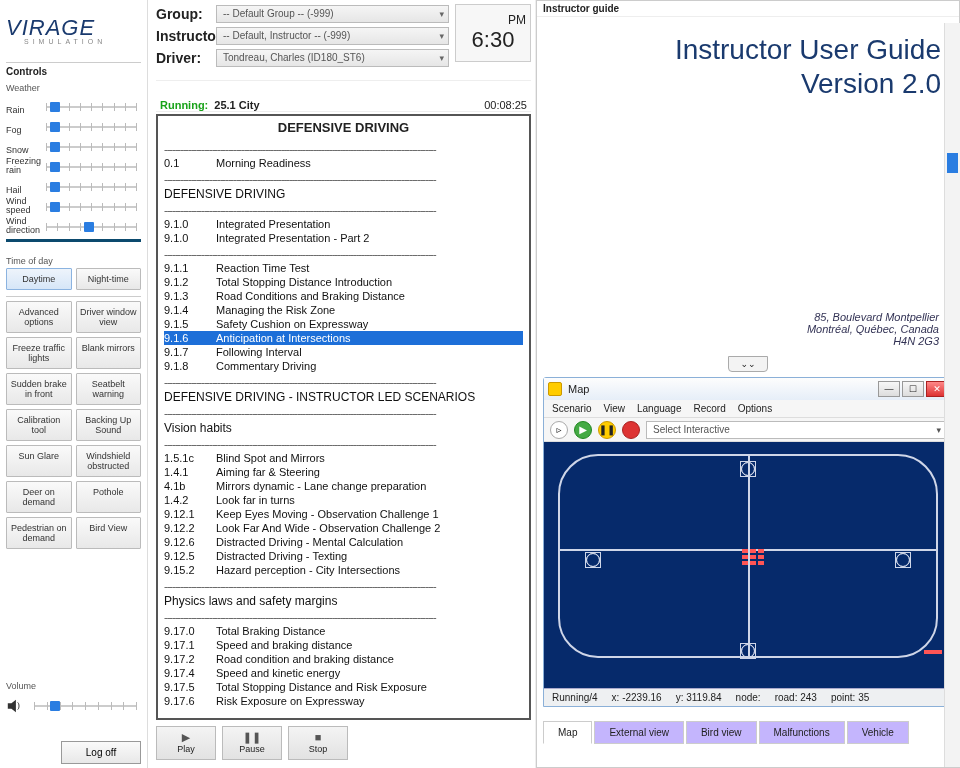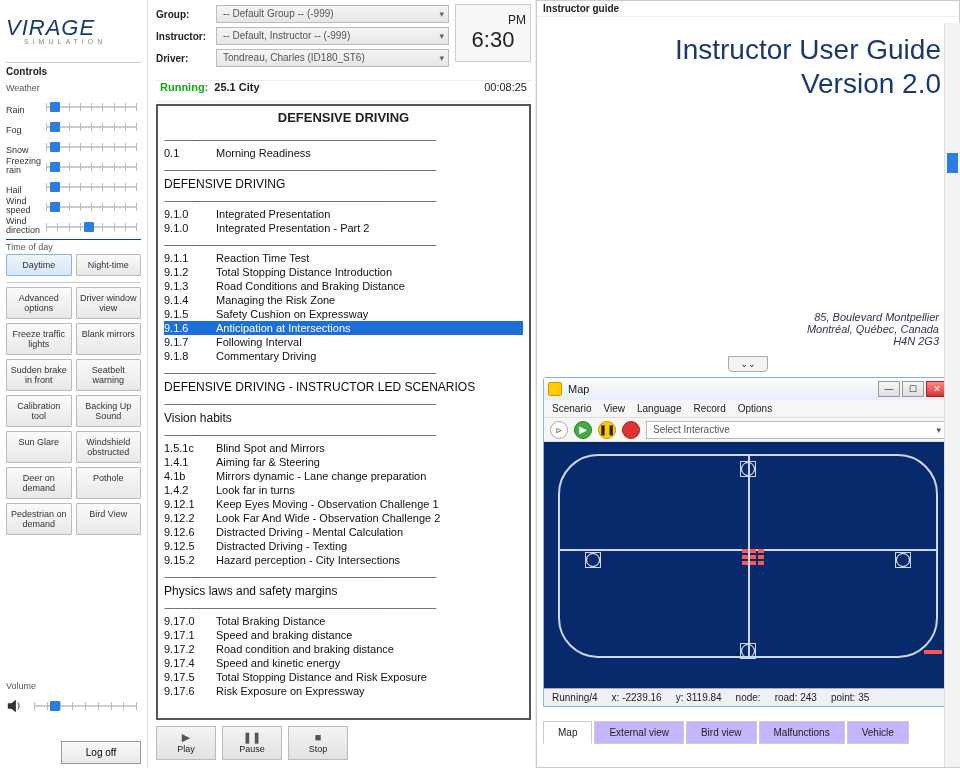--- a/index.html
+++ b/index.html
@@ -22,29 +22,29 @@
   .btnrow { display:flex; gap:4px; margin-bottom:4px; }
   .btn { flex:1; background:linear-gradient(#fafafa,#e8e8e8); border:1px solid #bbb; font-size:9px; padding:5px 2px; text-align:center; cursor:pointer; line-height:10px; border-radius:1px; color:#333;}
   .btn.sel { background:linear-gradient(#eef4fb,#d6e6f8); border-color:#8bb3e0; }
   .vol-row { display:flex; align-items:center; gap:6px; margin-top:4px;}
   .speaker { width:18px; height:18px; }
   .logoff-wrap { display:flex; justify-content:flex-end; margin-top:26px;}
   .logoff { width:80px; padding:5px 8px; background:linear-gradient(#fafafa,#e8e8e8); border:1px solid #999; font-size:10px; cursor:pointer;}
   
   .midcol { width: 388px; display:flex; flex-direction:column; padding:4px 4px 8px 8px; border-right:1px solid #eee;}
   .selrow { display:flex; align-items:center; height:20px; gap:6px; margin-bottom:2px;}
-  .sellabel { width:54px; font-size:10px; font-weight:bold; }
+  .sellabel { width:54px; font-size:14px; font-weight:bold; }
   .selbox { flex:1; height:18px; background:linear-gradient(#f5f5f5,#e6e6e6); border:1px solid #bbb; font-size:10px; padding:0 18px 0 6px; position:relative; line-height:16px; color:#555; cursor:pointer;}
   .selbox::after { content:"▾"; position:absolute; right:4px; top:0; font-size:9px; color:#666;}
   .header-flex { display:flex; gap:6px; }
   .sel-stack { flex:1; }
   .clockbox { width:76px; height:58px; border:1px solid #ccc; background:#f7f7f7; display:flex; flex-direction:column; align-items:center; justify-content:center; }
   .clock-ampm { font-size:12px; align-self:flex-end; margin-right:4px; margin-bottom:0;}
   .clock-time { font-size:22px; font-weight:500;}
-  .runrow { display:flex; align-items:flex-start; height:22px; margin-top:10px; padding:0 4px; font-size:11px; border-top:1px solid #eee; border-bottom:1px solid #eee;}
+  .runrow { display:flex; align-items:flex-end; height:32px; margin-top:10px; padding:0 4px; font-size:11px; border-top:1px solid #eee; border-bottom:1px solid #eee;}
   .running { color:#19a319; font-weight:bold; }
   .runtitle { margin-left:6px; font-weight:bold;}
   .runtime { margin-left:auto; }
   .scenariobox { flex:1; border:2px solid #555; position:relative; margin-top:2px; overflow:hidden;}
   .scenario-title { text-align:center; font-weight:bold; font-size:13px; padding:4px 0 2px;}
   .scenario-scroll { position:absolute; top:24px; bottom:0; left:0; right:0; overflow-y:scroll; padding:0 6px 6px 6px;}
   .secsep { color:#555; letter-spacing:-1px; white-space:nowrap; overflow:hidden; font-size:11px; margin:3px 0 1px;}
   .sechdr { font-size:12px; margin:2px 0 2px; font-weight:normal; color:#111;}
   .srow { display:flex; gap:8px; font-size:11px; line-height:14px; cursor:pointer; color:#111; }
   .srow .snum { width:44px; }
@@ -228,21 +228,21 @@
               <i></i>
               <i></i>
               <i></i>
               <i></i>
               <i></i>
             </div>
             <div class="slider-thumb" style="left:42%"></div>
           </div>
         </div>
       </div>
-    <div class="sublabel" style="border-top:1px solid #0c4a6e;padding-top:2px;">Time of day</div>
+    <div class="sublabel" style="border-top:3px solid #0c4a6e;padding-top:14px;">Time of day</div>
     <div class="btnrow" id="tod-row">
         <div class="btn sel">Daytime</div>
         <div class="btn">Night-time</div>
       </div>
     <div id="option-rows" style="border-top:1px solid #ccc; padding-top:4px; margin-top:2px;">
         <div class="btnrow">
           <div class="btn">Advanced options</div>
           <div class="btn">Driver window view</div>
         </div>
         <div class="btnrow">

